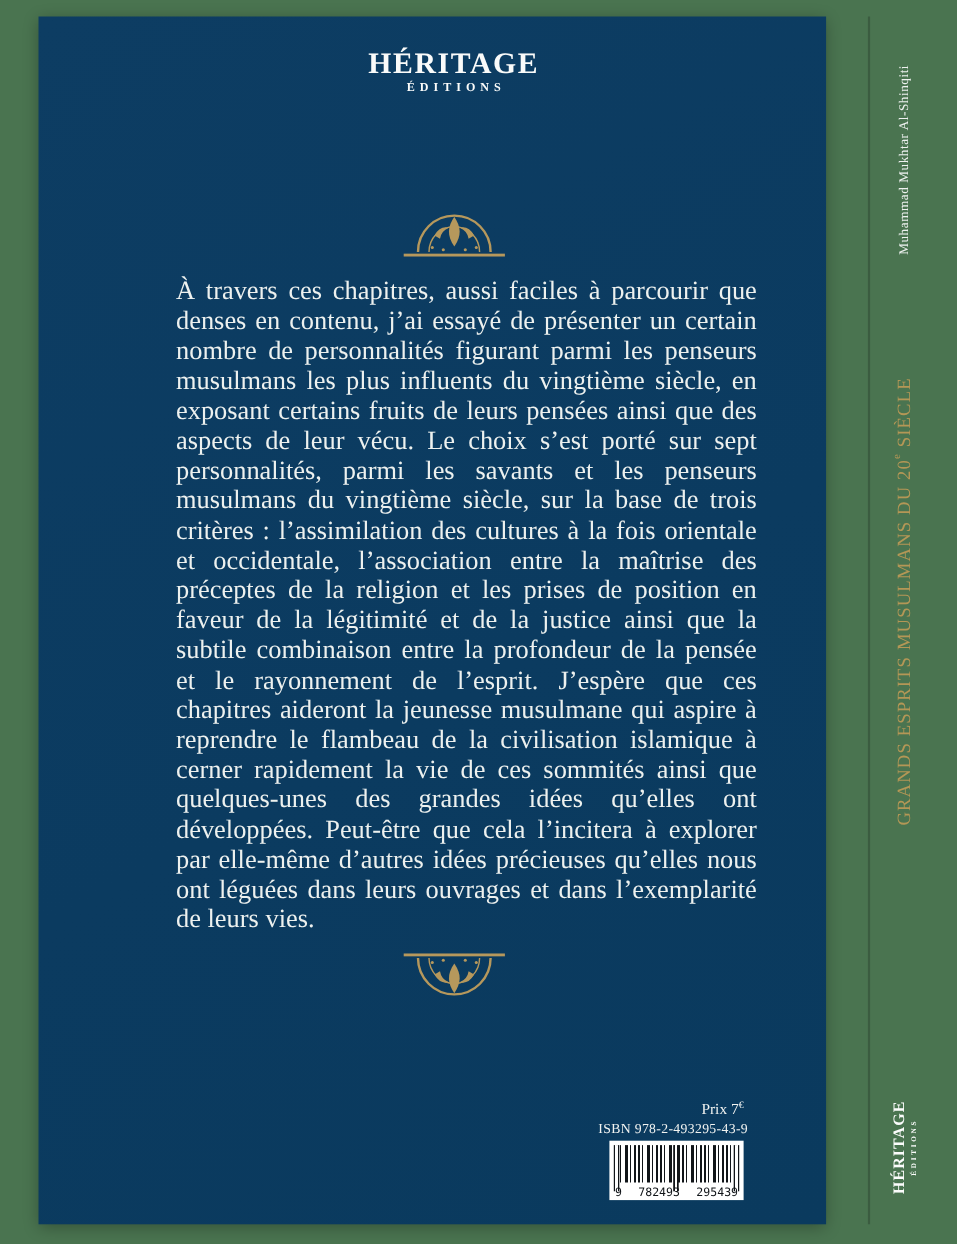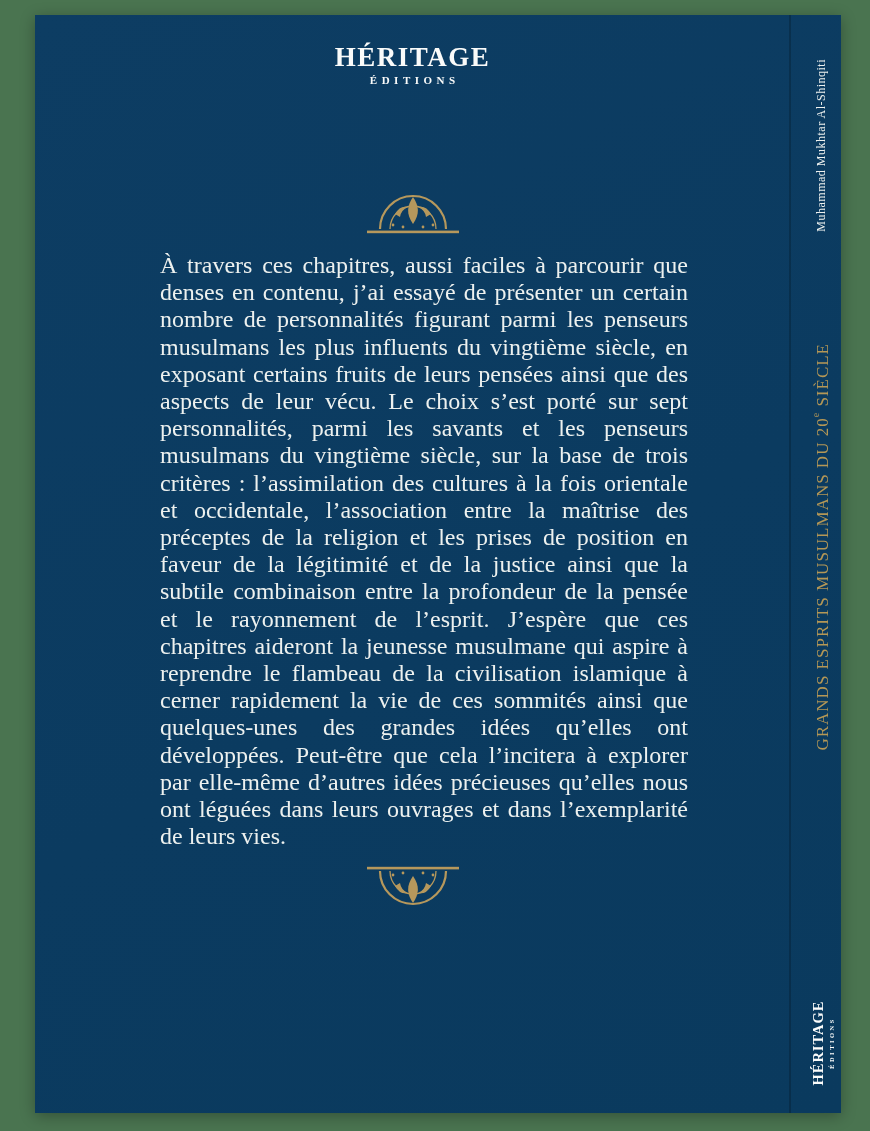--- a/index.html
+++ b/index.html
@@ -1,18 +1,18 @@
 <!DOCTYPE html>
 <html><head>
 <meta charset="utf-8">
 <style>
   html,body{margin:0;padding:0;}
   body{background:#4a7450;font-family:"Liberation Serif",serif;}
   .page{position:relative;width:870px;height:1131px;background:#4a7450;overflow:hidden;}
-  .cover{position:absolute;left:35px;top:15px;width:806px;height:1098px;
+  .cover{position:absolute;left:35px;top:15px;width:716px;height:1098px;
          background:linear-gradient(150deg,#0d3d63 0%,#0b3b60 55%,#0a3a5e 100%);
          box-shadow:0 3px 14px rgba(0,0,0,0.30);}
   
   .logo{position:absolute;top:27px;left:0;width:755px;text-align:center;color:#fafbfa;}
   .logo-name{font-size:27px;font-weight:700;letter-spacing:1.5px;}
   .logo-sub{font-size:11px;letter-spacing:4.5px;padding-left:4.5px;margin-top:1px;font-weight:700;}
   
   .ornament{position:absolute;left:0;width:755px;display:flex;justify-content:center;}
   .ornament-top{top:172px;}
   .ornament-bottom{top:850px;transform:scaleY(-1);}
@@ -91,20 +91,35 @@
         <path d="M29 27 q5 -9 13 -7 q-7 3 -8 10 z" fill="#b6985c"></path>
         <path d="M65 27 q-5 -9 -13 -7 q7 3 8 10 z" fill="#b6985c"></path>
         <circle cx="27" cy="38" r="1.4" fill="#b6985c"></circle>
         <circle cx="37" cy="40" r="1.4" fill="#b6985c"></circle>
         <circle cx="57" cy="40" r="1.4" fill="#b6985c"></circle>
         <circle cx="67" cy="38" r="1.4" fill="#b6985c"></circle>
         <rect x="1" y="43.6" width="92" height="2.6" fill="#b6985c"></rect>
       </svg>
     </div>
 
+    <div class="commerce">
+      <div class="price"><span>Prix 7</span><sup>€</sup></div>
+      <div class="isbn">ISBN 978-2-493295-43-9</div>
+      <div class="barcode">
+        <div class="bars"></div>
+        <div class="guard gl"></div>
+        <div class="guard gm"></div>
+        <div class="guard gr"></div>
+        <div class="digits">
+          <span>9</span>
+          <span>782493</span>
+          <span>295439</span>
+        </div>
+      </div>
+    </div>
 
     <div class="crease"></div>
 
     <div class="spine">
       <div class="spine-author vert">Muhammad Mukhtar Al-Shinqiti</div>
       <div class="spine-title vert">
         <span>GRANDS ESPRITS MUSULMANS DU 20</span><sup>e</sup><span> SIÈCLE</span>
       </div>
       <div class="spine-logo">
         <div class="sl-name">HÉRITAGE</div>

